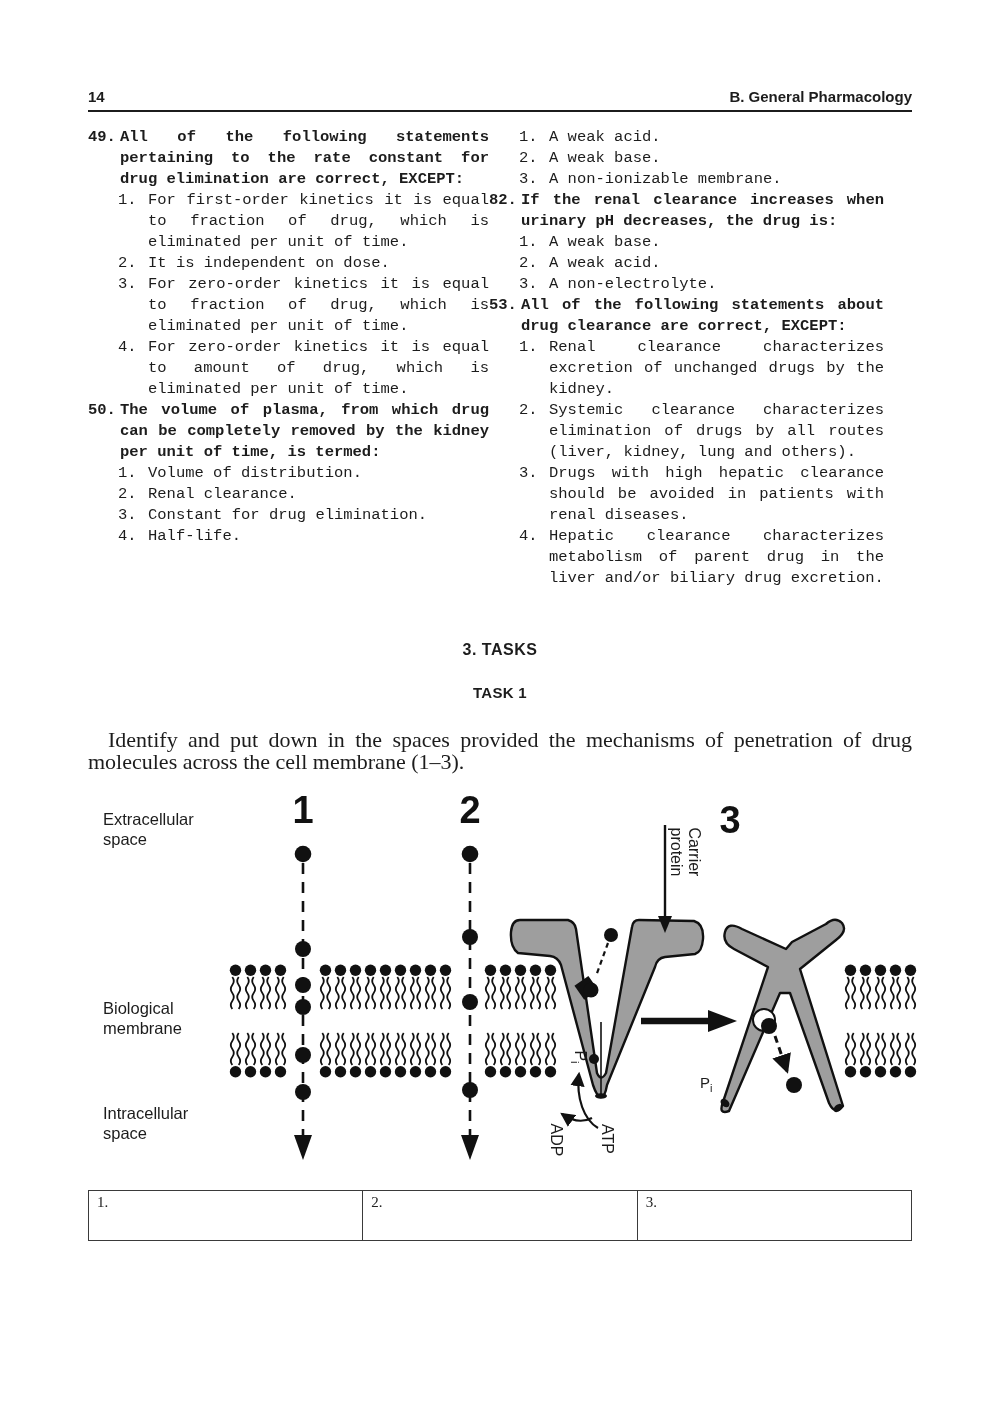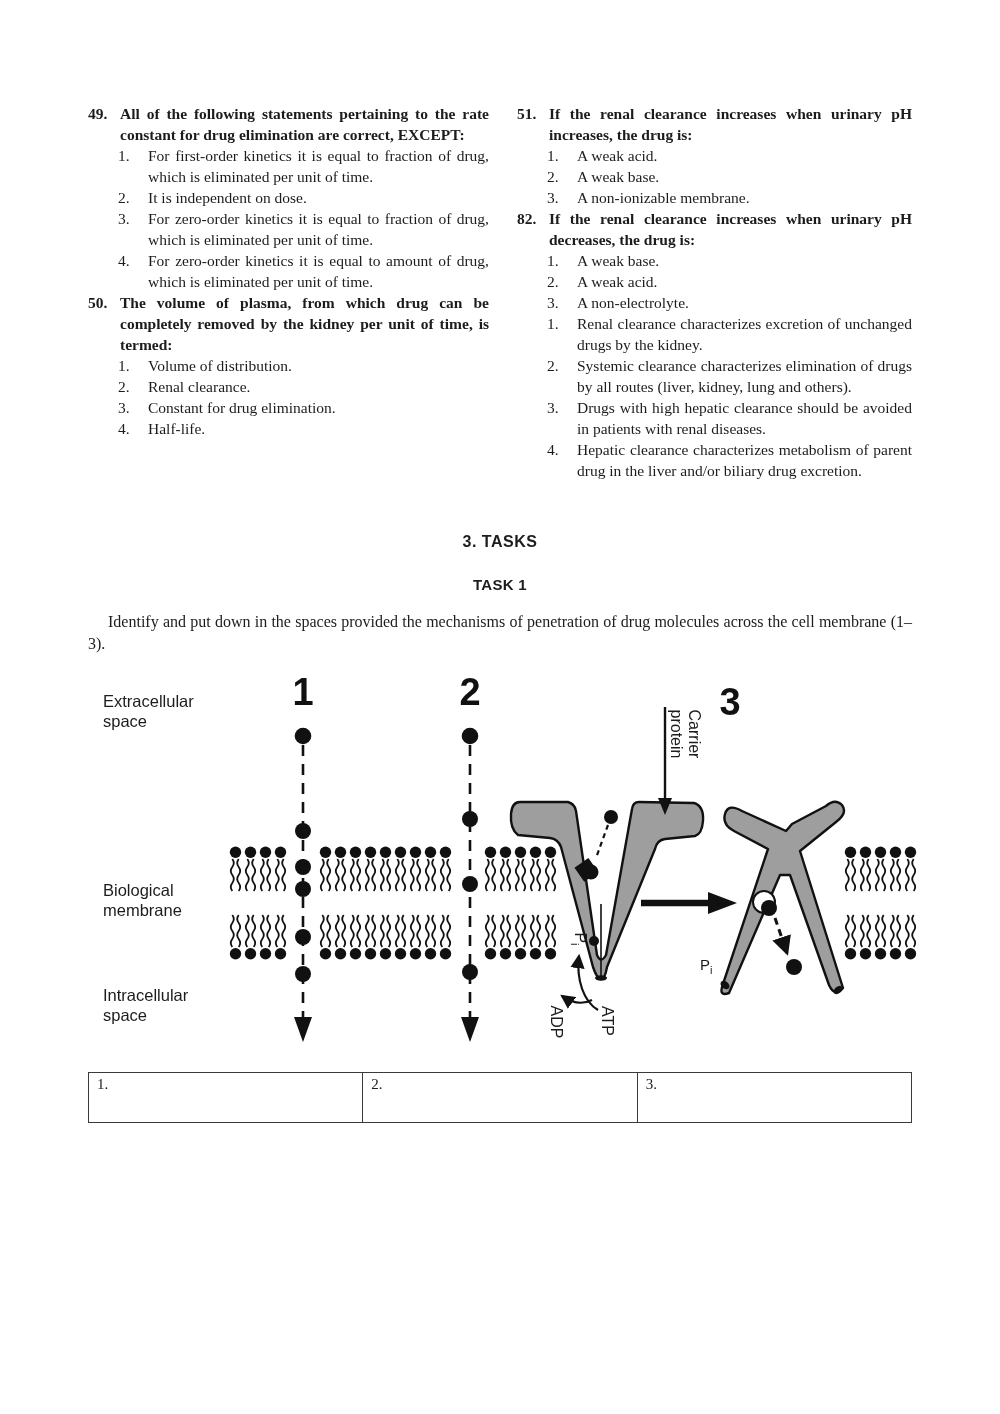--- a/index.html
+++ b/index.html
@@ -12,21 +12,21 @@
   .page { padding:88px 88px 0 88px; }
 
   
   .pagehead {
     display:flex; justify-content:space-between; align-items:flex-end;
     font-family:"Liberation Sans", sans-serif; font-weight:bold; font-size:15px;
     padding-bottom:5px; border-bottom:2px solid #1c1c1c;
   }
 
   
-  .cols { display:flex; gap:28px; margin-top:15px; }
+  .cols { display:flex; margin-top:15px;font-family:Liberation Mono, monospace; }
   .col-left  { width:401px; }
   .col-right { width:395px; }
   .q { display:flex; font-weight:bold; }
   .qnum { width:32px; flex:none; }
   .qstem { flex:1; text-align:justify; }
   .q, .opt { font-size:15.5px; line-height:21px; }
   .opts { margin-left:30px; }
   .opt { display:flex; }
   .onum { width:30px; flex:none; }
   .otext { flex:1; text-align:justify; }
@@ -35,21 +35,21 @@
   .tasks-heading {
     margin-top:52px; text-align:center;
     font-family:"Liberation Sans", sans-serif; font-weight:bold;
     font-size:16px; letter-spacing:0.5px;
   }
   .task-label {
     margin-top:25px; font-family:"Liberation Sans", sans-serif;
     font-weight:bold; font-size:15px; letter-spacing:0.3px;text-align:center;
   }
   .task-text {
-    margin-top:18px; font-size:16px; line-height:22px;
+    margin-top:28px; font-size:22px; line-height:22px;
     text-align:justify; text-indent:20px;
   }
 
   
   .diagram { margin-top:4px; display:block; }
   .dlabel { font-family:"Liberation Sans", sans-serif; font-size:16.5px; fill:#1c1c1c; }
   .dnum   { font-family:"Liberation Sans", sans-serif; font-size:38px; font-weight:bold; fill:#111; }
   .rlabel { font-family:"Liberation Sans", sans-serif; font-size:16px; fill:#1c1c1c; }
 
   
@@ -61,20 +61,24 @@
     flex:1; border-right:1.6px solid #3a3a3a;
     font-size:15px; padding:3px 0 0 8px; color:#222;
   }
   .answer-cell:last-child { border-right:none; }
 </style>
 </head>
 <body>
 
 <div class="page">
 
+  <div class="pagehead">
+    <span>14</span>
+    <span>B. General Pharmacology</span>
+  </div>
 
   <div class="cols">
 
     <div class="col-left">
       <div class="q">
         <span class="qnum">49.</span>
         <div class="qstem">All of the following statements pertaining to the rate constant for drug elimination are correct, EXCEPT:</div>
       </div>
       <div class="opts">
         <div class="opt">
@@ -113,24 +117,20 @@
             <div class="otext">Constant for drug elimination.</div>
           </div>
         <div class="opt">
             <span class="onum">4.</span>
             <div class="otext">Half-life.</div>
           </div>
       </div>
     </div>
 
     <div class="col-right">
-      <div class="q">
-        <span class="qnum">51.</span>
-        <div class="qstem">If the renal clearance increases when urinary pH increases, the drug is:</div>
-      </div>
       <div class="opts">
         <div class="opt">
             <span class="onum">1.</span>
             <div class="otext">A weak acid.</div>
           </div>
         <div class="opt">
             <span class="onum">2.</span>
             <div class="otext">A weak base.</div>
           </div>
         <div class="opt">
@@ -151,20 +151,24 @@
         <div class="opt">
             <span class="onum">2.</span>
             <div class="otext">A weak acid.</div>
           </div>
         <div class="opt">
             <span class="onum">3.</span>
             <div class="otext">A non-electrolyte.</div>
           </div>
       </div>
 
+      <div class="q">
+        <span class="qnum">53.</span>
+        <div class="qstem">All of the following statements about drug clearance are correct, EXCEPT:</div>
+      </div>
       <div class="opts">
         <div class="opt">
             <span class="onum">1.</span>
             <div class="otext">Renal clearance characterizes excretion of unchanged drugs by the kidney.</div>
           </div>
         <div class="opt">
             <span class="onum">2.</span>
             <div class="otext">Systemic clearance characterizes elimination of drugs by all routes (liver, kidney, lung and others).</div>
           </div>
         <div class="opt">

